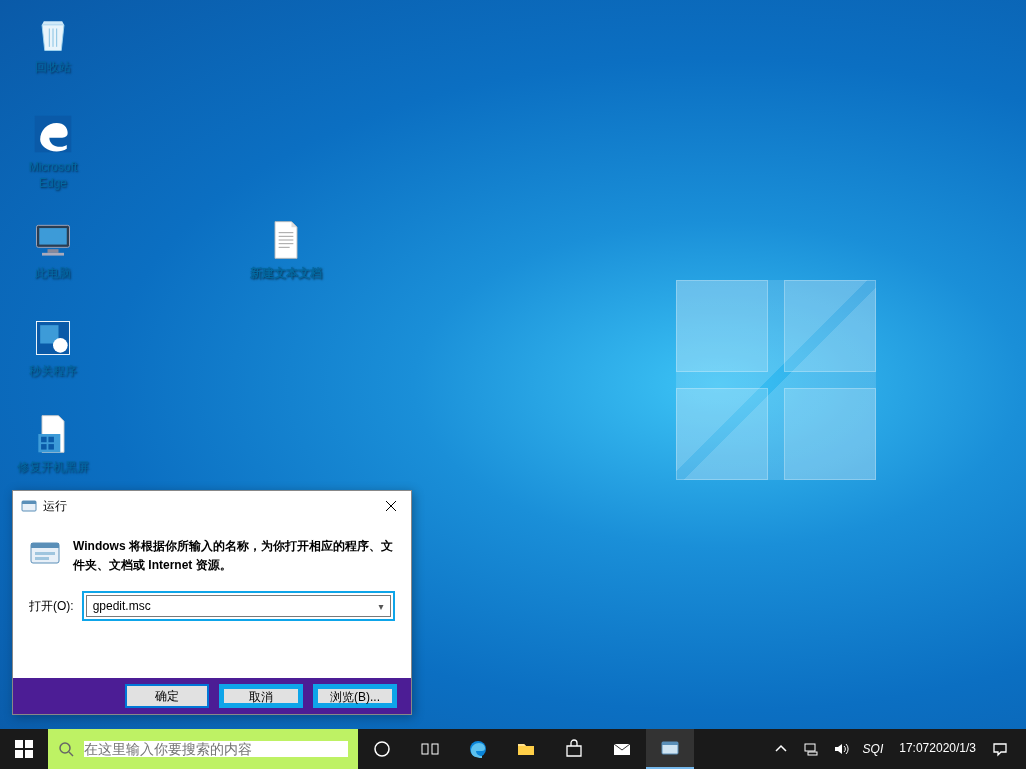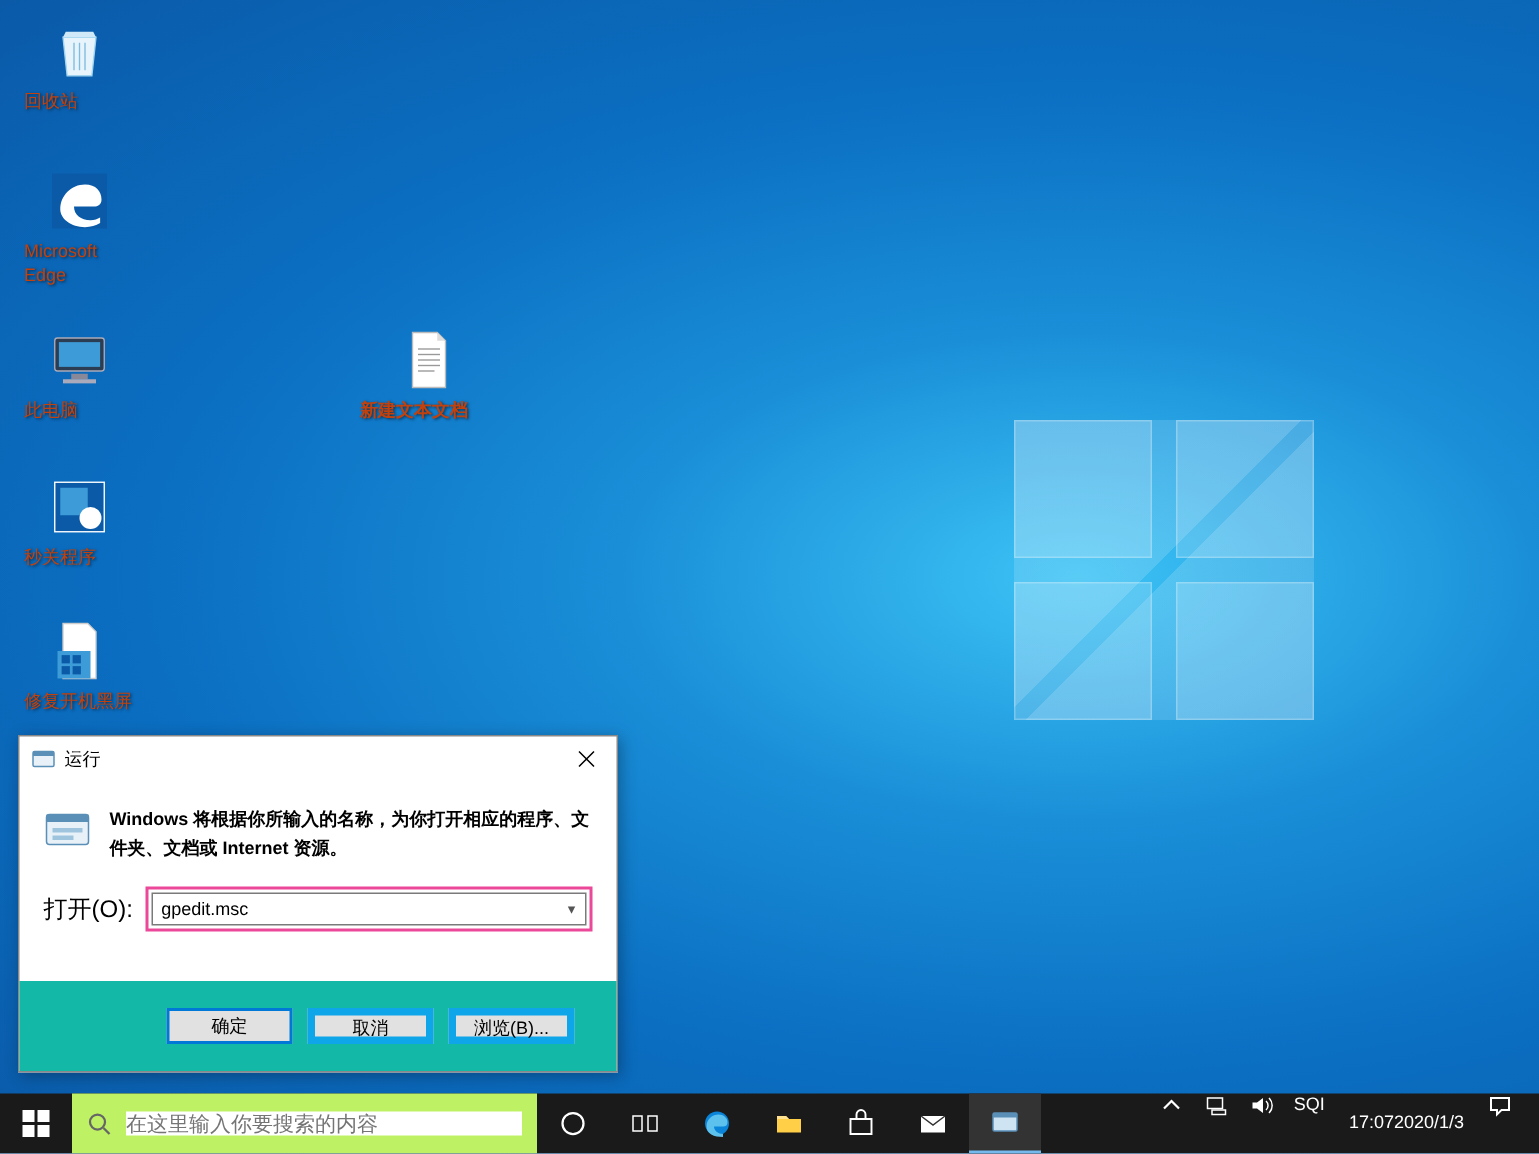--- a/index.html
+++ b/index.html
@@ -32,21 +32,22 @@
   width: 92px; height: 92px;
   background: rgba(255,255,255,0.18);
   border: 1px solid rgba(255,255,255,0.25);
 }
 .q1{left:0;top:0;} .q2{right:0;top:0;} .q3{left:0;bottom:0;} .q4{right:0;bottom:0;}
 
 
 .desktop-icon {
   position: absolute;
   width: 78px;
-  color: #c2410c;
+  text-align: center;
+  color: #0369a1;
   font-size: 12px;
   text-shadow: 1px 1px 2px rgba(0,0,0,0.6);
   cursor: pointer;
   padding: 4px 2px;
 }
 .desktop-icon .icon-img {
   width: 44px;
   height: 44px;
   margin: 0 auto 4px;
   display: flex;
@@ -91,24 +92,24 @@
   font-weight: bold;
 }
 .run-body .bicon { width: 32px; height: 32px; flex: none; }
 .run-body .desc { font-size: 12px; line-height: 1.6; }
 .run-open {
   padding: 6px 16px 10px 16px;
   display: flex;
   align-items: center;
   gap: 8px;
 }
-.run-open label { font-size: 16px; }
+.run-open label { font-size: 12px; }
 .run-combo-wrap {
   flex: 1;
-  border: 2px solid #ec4899;
+  border: 2px solid #0ea5e9;
   padding: 2px;
 }
 .run-combo {
   display: flex;
   align-items: center;
   border: 1px solid #7a7a7a;
   height: 22px;
   background: #fff;
 }
 .run-combo input {
@@ -122,27 +123,27 @@
 .run-combo .chev {
   width: 18px;
   text-align: center;
   font-size: 10px;
   color: #555;
   cursor: pointer;
 }
 .run-buttons {
   position: absolute;
   bottom: 0; left: 0; right: 0;
-  height: 60px;
-  background: #14b8a6;
+  height: 36px;
+  background: #4c1d95;
   display: flex;
   justify-content: flex-end;
   align-items: center;
   gap: 10px;
-  padding-right: 28px;
+  padding-right: 14px;
 }
 .run-buttons button {
   width: 84px;
   height: 24px;
   font-size: 12px;
   background: #e1e1e1;
   border: 5px solid #0ea5e9;
   cursor: pointer;
 }
 .run-buttons button.primary {
@@ -197,23 +198,25 @@
 .taskbar .tray {
   display: flex;
   align-items: center;
   gap: 2px;
   padding-right: 4px;
 }
 .taskbar .tray-item {
   padding: 0 6px;
   height: 40px;
   display: flex;
-  justify-content: center;
-  cursor: pointer;
-  font-size: 12px;
+  align-items: center;
+  justify-content: center;
+  cursor: pointer;
+  font-size: 12px;
+  font-style: italic;
 }
 .taskbar .datetime {
   text-align: center;
   line-height: 1.3;
   font-size: 12px;
   padding: 0 8px;
   display: flex;
   flex-direction: row;
   justify-content: center;
   cursor: pointer;

